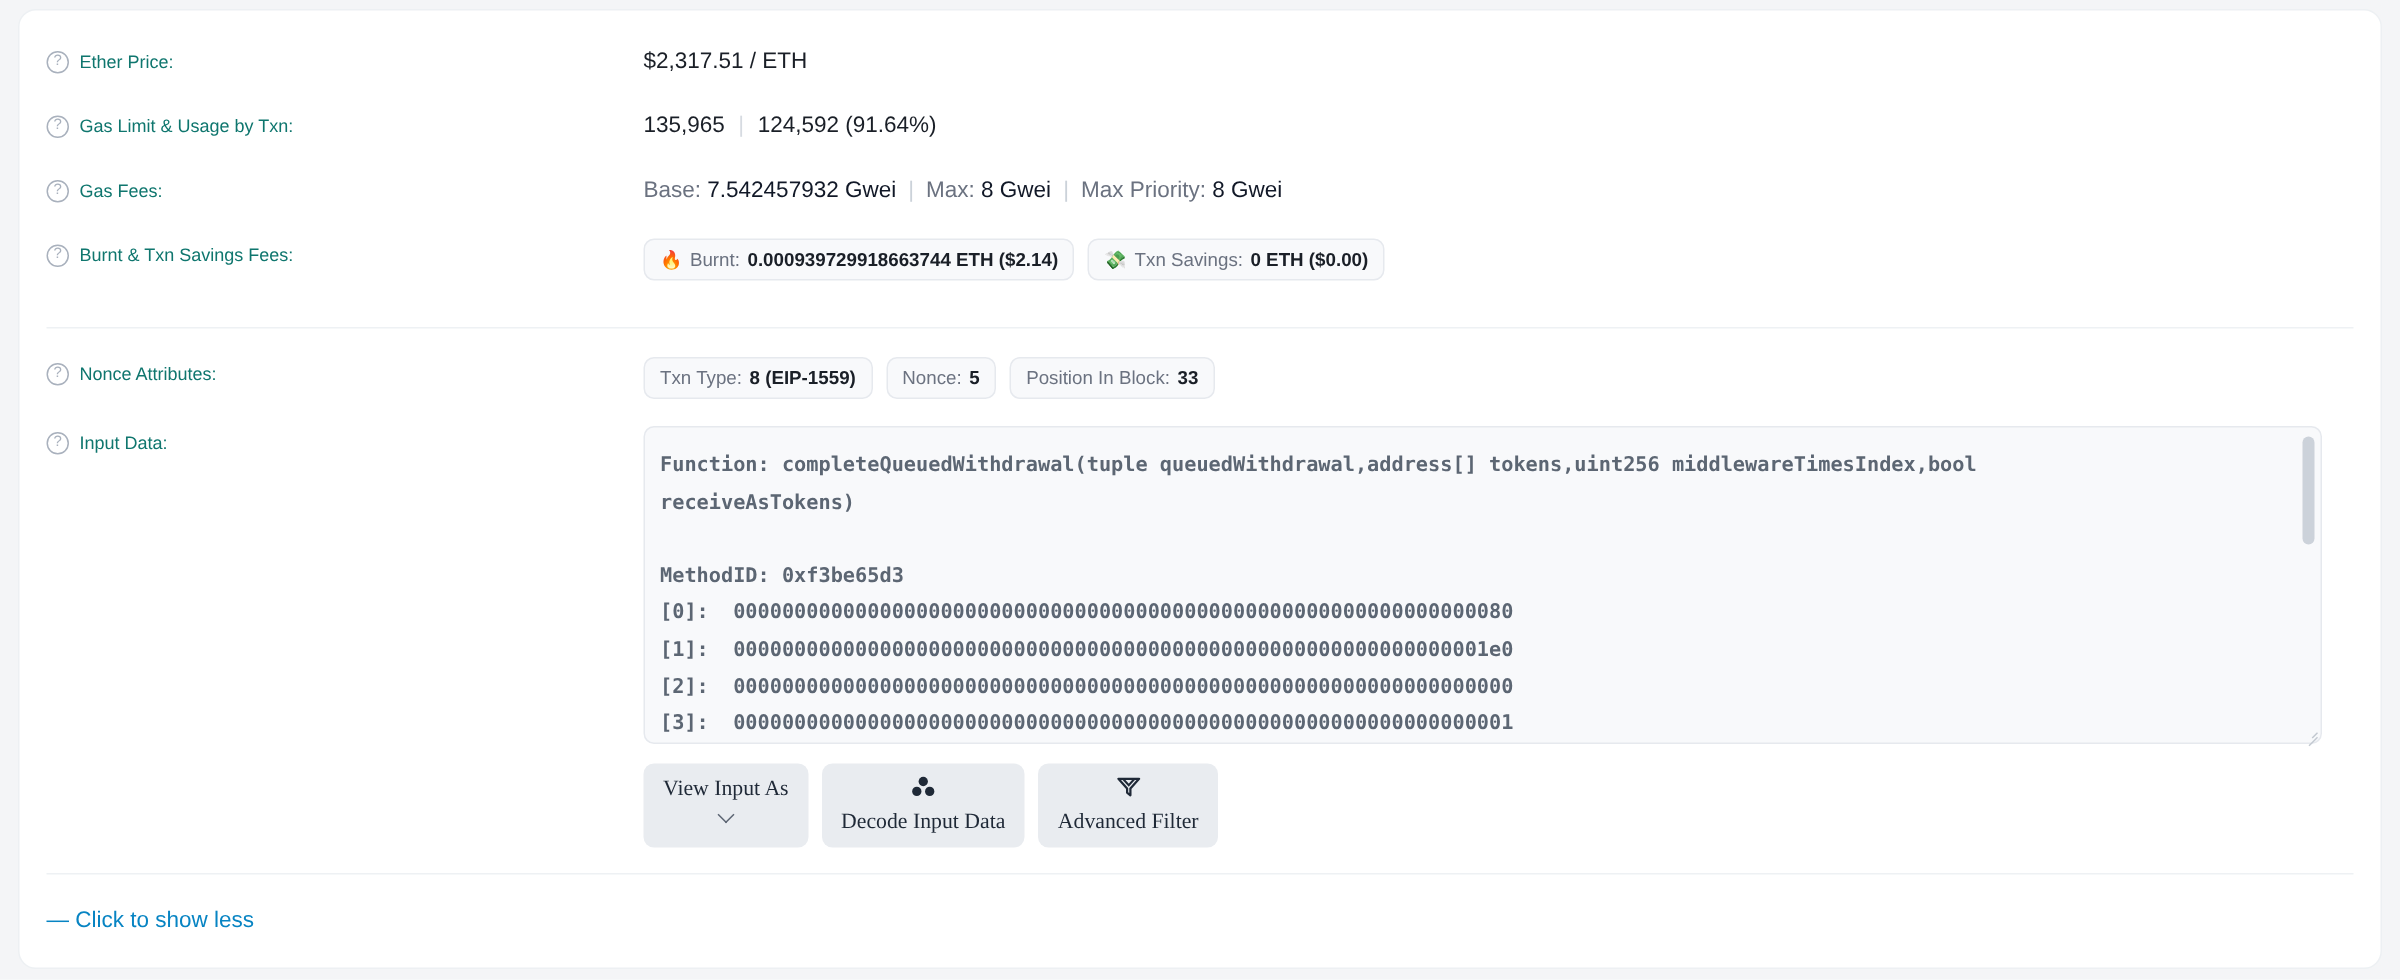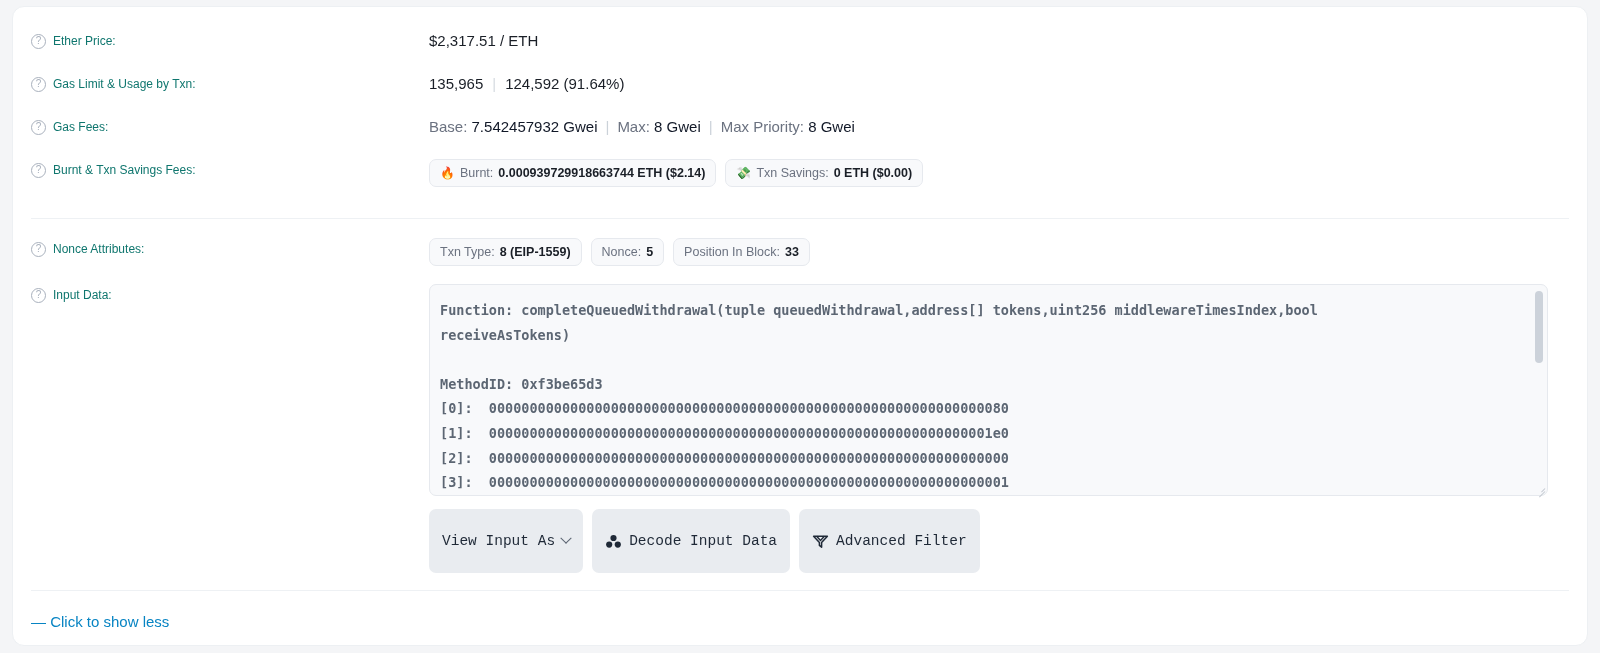--- a/index.html
+++ b/index.html
@@ -161,27 +161,28 @@
     gap: 9px;
     margin-top: 13px;
   }
   .btn {
     display: inline-flex;
     align-items: center;
     gap: 7px;
     background: #e9ecf0;
     border: none;
     border-radius: 7px;
-    padding: 23px 13px;
+    padding: 8px 13px;
     font-size: 14.5px;
     color: #1f2937;
-    font-family: Liberation Mono, monospace;
+    font-family: Liberation Serif, serif;
     line-height: 18px;
     cursor: pointer;
     white-space: nowrap;
+    flex-direction: column;
   }
   .caret {
     display: inline-block;
     width: 8px; height: 8px;
     border-right: 1.6px solid #5b6472;
     border-bottom: 1.6px solid #5b6472;
     transform: rotate(45deg) translate(-2px,-2px);
   }
   .btn svg { display: block; }
 

